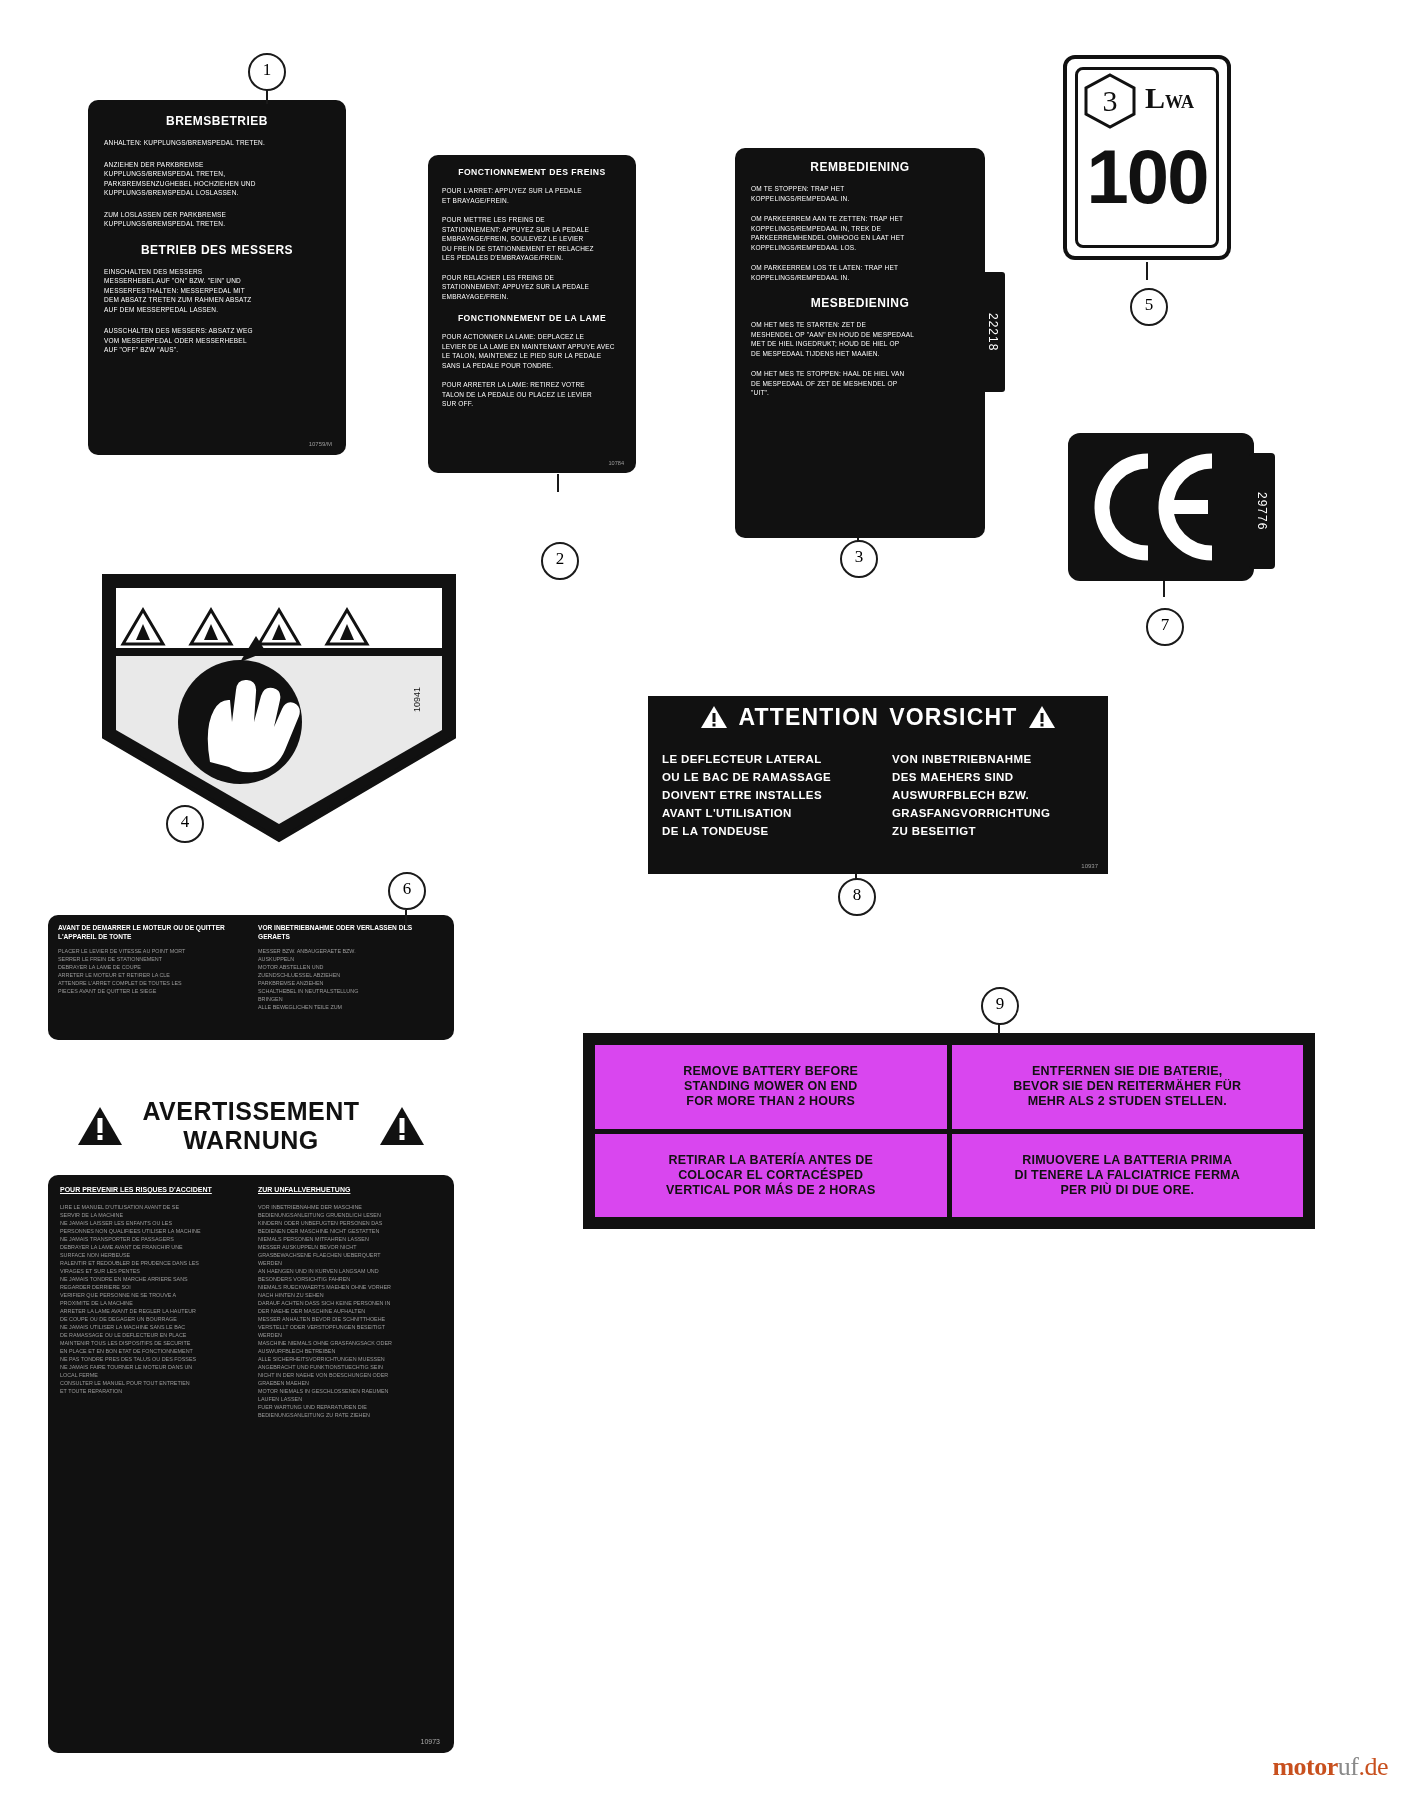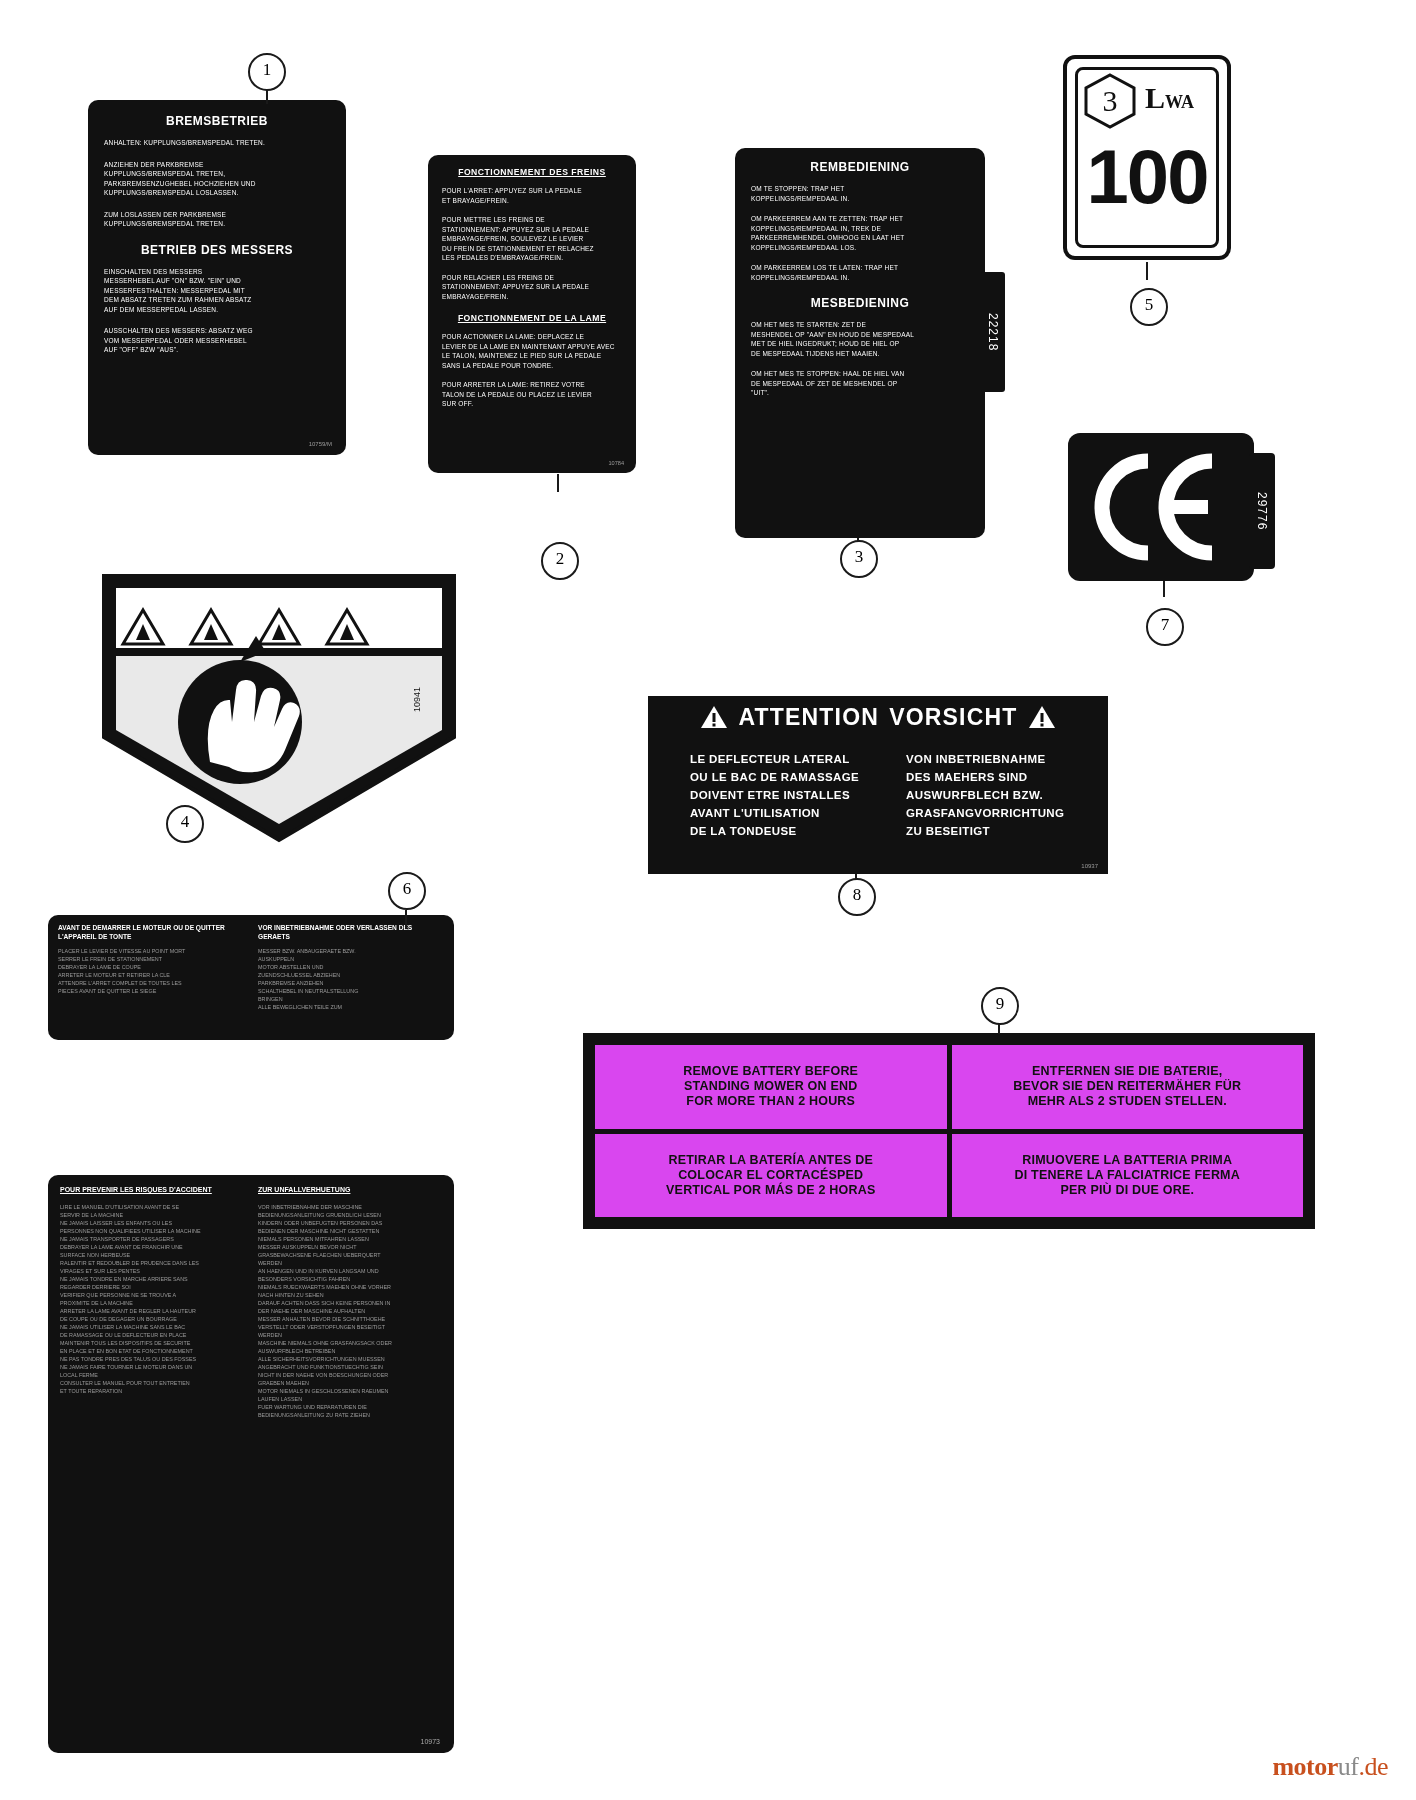--- a/index.html
+++ b/index.html
@@ -78,21 +78,21 @@
   #label1 .code {
     position: absolute; right: 14px; bottom: 8px;
     font-size: 6px; color: #9b9b9b;
   }
 
   
   #label2 {
     left: 428px; top: 155px; width: 208px; height: 318px;
     padding: 12px 14px;
   }
-  #label2 .plate-title { font-size: 8.6px; margin-bottom: 9px; text-decoration: underline; }
+  #label2 .plate-title { font-size: 8.6px; margin-bottom: 9px; }
   #label2 .blk { margin-bottom: 10px; }
   #label2 .code { position: absolute; right: 12px; bottom: 7px; font-size: 5.6px; color:#9b9b9b; }
 
   
   #label3 {
     left: 735px; top: 148px; width: 250px; height: 390px;
     padding: 12px 16px;
   }
   #label3 .plate-title { font-size: 12px; margin-bottom: 10px; }
   #label3 .blk { margin-bottom: 11px; }
@@ -168,21 +168,20 @@
     gap: 10px;
     background: #111;
     color: #fff;
   }
   #label8 .bar .txt {
     font-size: 23px; font-weight: bold; letter-spacing: 1.2px;
   }
   #label8 .cols {
     position: absolute; left: 0; right: 0; top: 44px; bottom: 0;
     display: flex;
-    padding-left: 28px;
   }
   #label8 .col {
     flex: 1;
     padding: 10px 14px;
     font-size: 11.5px;
     line-height: 18px;
     font-weight: bold;
     letter-spacing: .4px;
   }
   #label8 .code { position: absolute; right: 10px; bottom: 5px; font-size: 6px; color: #9b9b9b; }
@@ -446,20 +445,36 @@
         <div class="blur">MOTOR ABSTELLEN UND</div>
         <div class="blur">ZUENDSCHLUESSEL ABZIEHEN</div>
         <div class="blur">PARKBREMSE ANZIEHEN</div>
         <div class="blur">SCHALTHEBEL IN NEUTRALSTELLUNG</div>
         <div class="blur">BRINGEN</div>
         <div class="blur">ALLE BEWEGLICHEN TEILE ZUM</div>
       </div>
     </div>
   </div>
 
+  <div id="label6b">
+    <svg width="48" height="44" viewBox="0 0 48 44">
+      <polygon points="24,3 46,41 2,41" fill="#111"></polygon>
+      <rect x="21.5" y="14" width="5" height="15" fill="#fff"></rect>
+      <rect x="21.5" y="31" width="5" height="5" fill="#fff"></rect>
+    </svg>
+    <div class="t">
+      <div>AVERTISSEMENT</div>
+      <div>WARNUNG</div>
+    </div>
+    <svg width="48" height="44" viewBox="0 0 48 44">
+      <polygon points="24,3 46,41 2,41" fill="#111"></polygon>
+      <rect x="21.5" y="14" width="5" height="15" fill="#fff"></rect>
+      <rect x="21.5" y="31" width="5" height="5" fill="#fff"></rect>
+    </svg>
+  </div>
 
   <div class="plate rounded" id="label6c">
     <div class="heads">
       <div>POUR PREVENIR LES RISQUES D'ACCIDENT</div>
       <div>ZUR UNFALLVERHUETUNG</div>
     </div>
     <div class="cols">
       <div class="col">
         <div class="blur">LIRE LE MANUEL D'UTILISATION AVANT DE SE</div>
         <div class="blur">SERVIR DE LA MACHINE</div>

